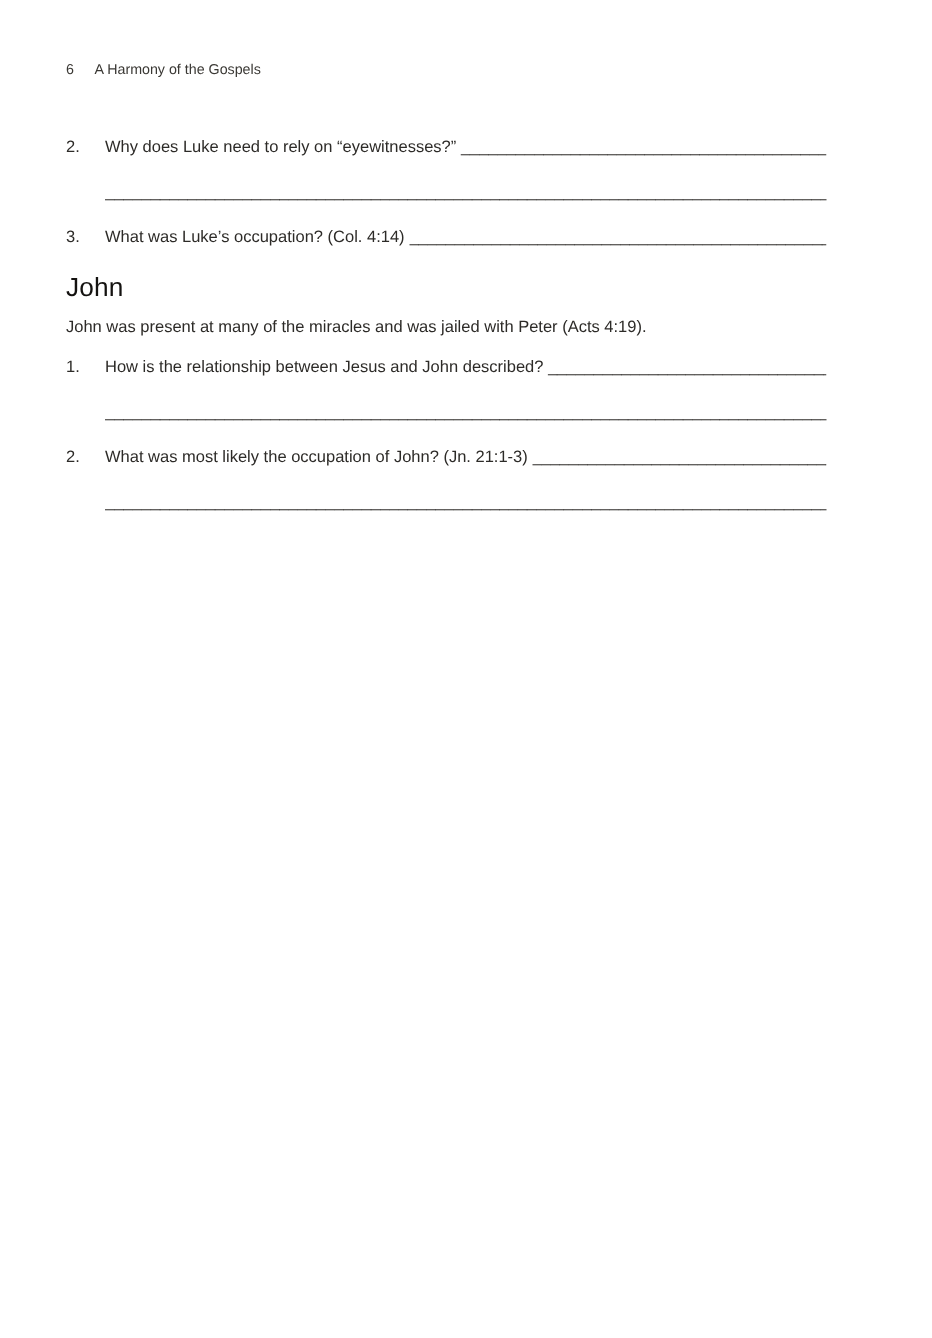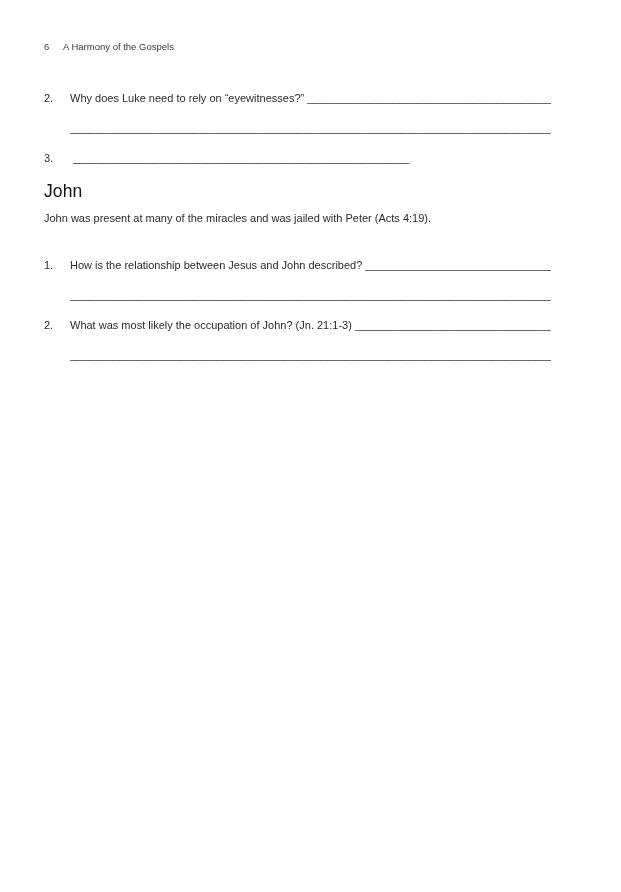--- a/index.html
+++ b/index.html
@@ -50,21 +50,21 @@
   }
   h1.section-heading {
     font-size: 17.5px;
     line-height: 20px;
     margin: 12px 0 10px 0;
     color: #141210;
     font-weight: normal;
     letter-spacing: 0.1px;
   }
   p.section-intro {
-    margin: 0 0 32px 0;
+    margin: 0 0 12px 0;
     line-height: 15px;
   }
 </style>
 </head>
 <body>
 
 <div class="page">
 
   <div class="running-header">
     <span class="pg-num">6</span>
@@ -73,20 +73,21 @@
 
   <div class="q-line">
     <span class="q-num">2.</span>
     <span class="q-text">Why does Luke need to rely on “eyewitnesses?”</span>
     <span class="q-blank">_______________________________________________________</span>
   </div>
   <div class="blank-line">________________________________________________________________________________</div>
 
   <div class="q-line">
     <span class="q-num">3.</span>
+    <span class="q-text">What was Luke’s occupation? (Col. 4:14)</span>
     <span class="q-blank">_______________________________________________________</span>
   </div>
 
   <h1 class="section-heading">John</h1>
 
   <p class="section-intro">John was present at many of the miracles and was jailed with Peter (Acts 4:19).</p>
 
   <div class="q-line">
     <span class="q-num">1.</span>
     <span class="q-text">How is the relationship between Jesus and John described?</span>

